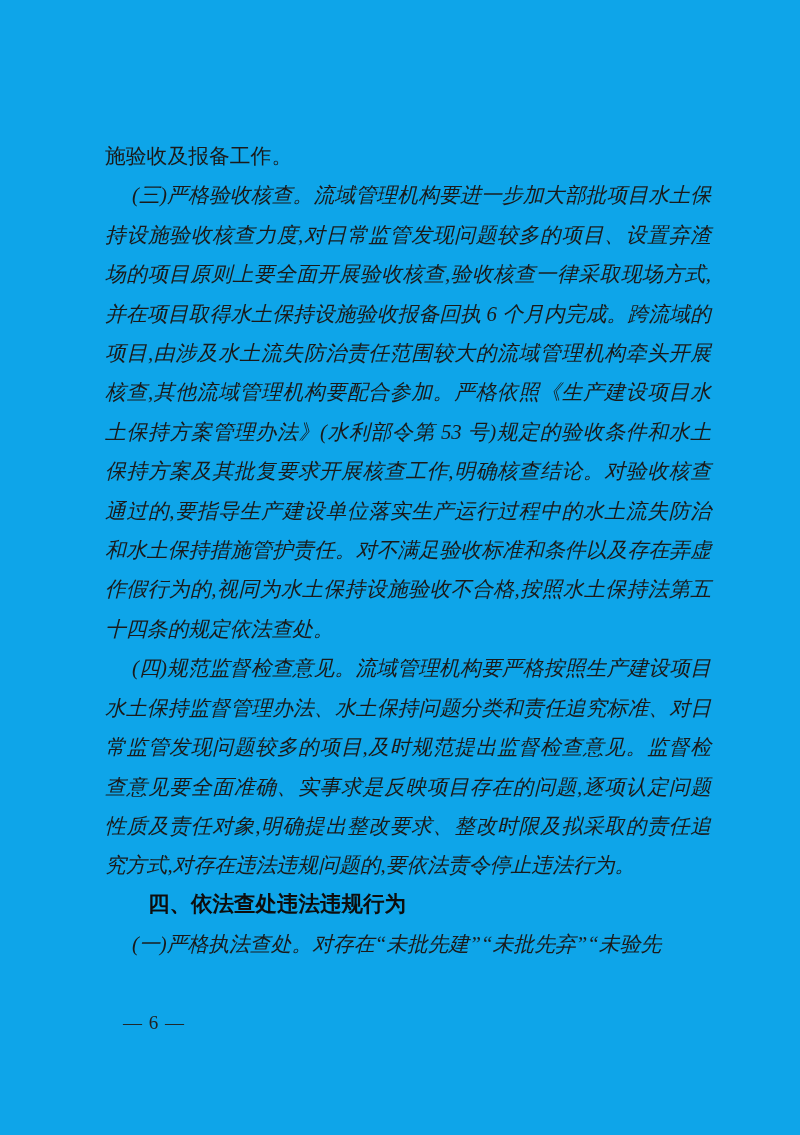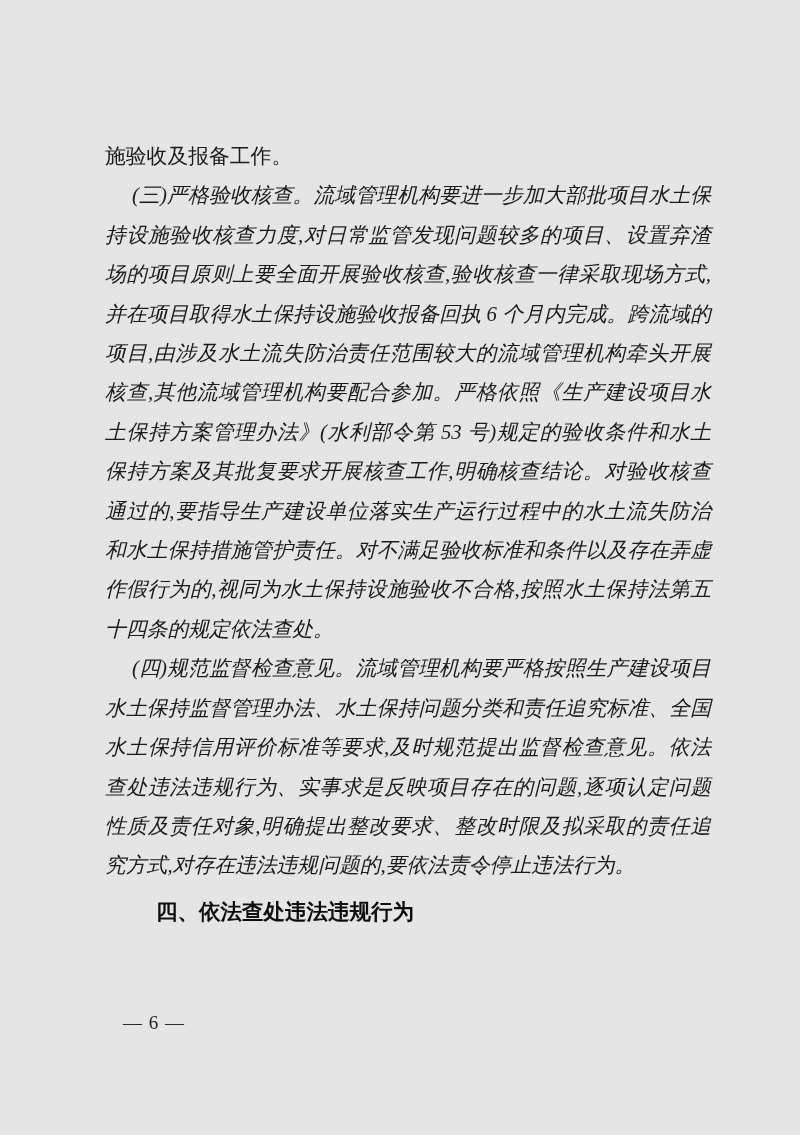--- a/index.html
+++ b/index.html
@@ -4,21 +4,21 @@
 <style>
   html, body {
     margin: 0;
     padding: 0;
     background: #ffffff;
   }
   .page {
     position: relative;
     width: 800px;
     height: 1135px;
-    background: #e5e5e5;
+    background: #0ea5e9;
     overflow: hidden;
     font-family: "Liberation Serif", serif;
   }
   .content {
     position: absolute;
     left: 105px;
     top: 136px;
     width: 606px;
     font-size: 20.8px;
     line-height: 39.4px;
@@ -28,21 +28,21 @@
   }
   .content p {
     margin: 0;
     padding: 0;
   }
   .para-indent {
     text-indent: 1.3em;
     font-style: italic;
   }
   .section-heading {
-    margin: 8px;
+    margin: 0;
     padding: 0;
     text-indent: 2em;
     font-size: 21.5px;
     line-height: 39.4px;
     font-weight: 700;
     color: #0d0d0d;
     font-family: "Liberation Sans", sans-serif;
     text-align: left;
   }
   .page-number {
@@ -56,17 +56,18 @@
     font-family: "Liberation Serif", serif;
   }
 </style>
 </head>
 <body>
 
 <div class="page">
   <div class="content">
     <p>施验收及报备工作。</p>
     <p class="para-indent">(三)严格验收核查。流域管理机构要进一步加大部批项目水土保持设施验收核查力度,对日常监管发现问题较多的项目、设置弃渣场的项目原则上要全面开展验收核查,验收核查一律采取现场方式,并在项目取得水土保持设施验收报备回执 6 个月内完成。跨流域的项目,由涉及水土流失防治责任范围较大的流域管理机构牵头开展核查,其他流域管理机构要配合参加。严格依照《生产建设项目水土保持方案管理办法》(水利部令第 53 号)规定的验收条件和水土保持方案及其批复要求开展核查工作,明确核查结论。对验收核查通过的,要指导生产建设单位落实生产运行过程中的水土流失防治和水土保持措施管护责任。对不满足验收标准和条件以及存在弄虚作假行为的,视同为水土保持设施验收不合格,按照水土保持法第五十四条的规定依法查处。</p>
-    <p class="para-indent">(四)规范监督检查意见。流域管理机构要严格按照生产建设项目水土保持监督管理办法、水土保持问题分类和责任追究标准、全国水土保持信用评价标准等要求,及时规范提出监督检查意见。依法查处违法违规行为、实事求是反映项目存在的问题,逐项认定问题性质及责任对象,明确提出整改要求、整改时限及拟采取的责任追究方式,对存在违法违规问题的,要依法责令停止违法行为。</p>
+    <p class="para-indent">(四)规范监督检查意见。流域管理机构要严格按照生产建设项目水土保持监督管理办法、水土保持问题分类和责任追究标准、对日常监管发现问题较多的项目,及时规范提出监督检查意见。监督检查意见要全面准确、实事求是反映项目存在的问题,逐项认定问题性质及责任对象,明确提出整改要求、整改时限及拟采取的责任追究方式,对存在违法违规问题的,要依法责令停止违法行为。</p>
     <h2 class="section-heading">四、依法查处违法违规行为</h2>
+    <p class="para-indent">(一)严格执法查处。对存在“未批先建”“未批先弃”“未验先</p>
   </div>
   <div class="page-number">— 6 —</div>
 </div>
 
 </body></html>

